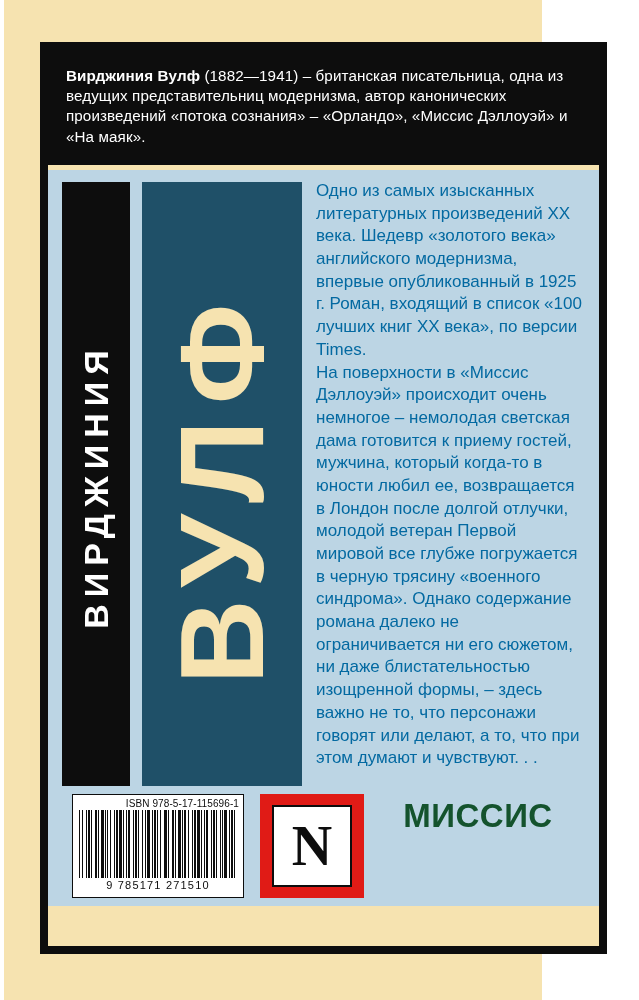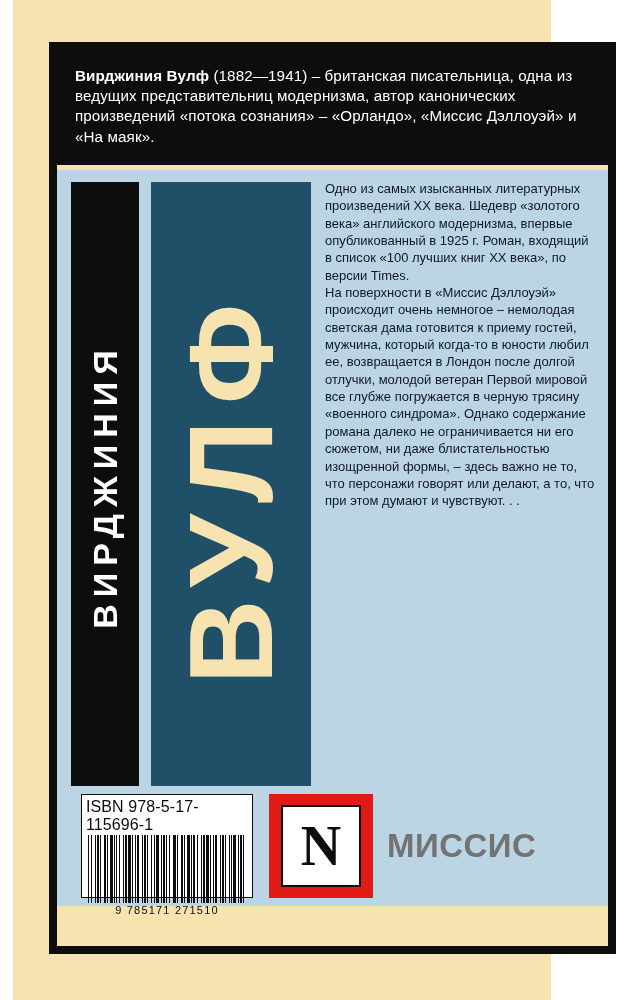--- a/index.html
+++ b/index.html
@@ -8,21 +8,21 @@
     background: #ffffff;
   }
   body {
     width: 639px;
     height: 1000px;
     font-family: "Liberation Sans", sans-serif;
     overflow: hidden;
   }
   .cover {
     position: absolute;
-    left: 13px; top: 0;
+    left: 4px; top: 0;
     width: 538px;
     height: 1000px;
     background: #f6e3b0;
   }
   
   .frame {
     position: absolute;
     left: 36px;
     top: 42px;
     width: 567px;
@@ -112,22 +112,22 @@
     letter-spacing: 16px;
     line-height: 160px;
     text-align: center;
     white-space: nowrap;
   }
   .desc {
     position: absolute;
     left: 268px;
     top: 10px;
     width: 272px;
-    color: #0f172a;
-    font-size: 13px;
+    color: #0369a1;
+    font-size: 17px;
     line-height: 1.335;
   }
   .desc p {
     margin: 0;
   }
 
   
   .bottom {
     position: absolute;
     left: 0;
@@ -148,25 +148,25 @@
     left: 24px;
     top: 8px;
     width: 172px;
     height: 104px;
     background: #ffffff;
     border: 1px solid #0d0d0d;
     box-sizing: border-box;
     padding: 3px 4px 2px 4px;
   }
   .isbn {
-    font-size: 16px;
+    font-size: 10px;
     font-family: "Liberation Sans", sans-serif;
     color: #0d0d0d;
     letter-spacing: 0.1px;
-    text-align: left;
+    text-align: right;
     margin-bottom: 1px;
   }
   .bars {
     height: 68px;
     display: flex;
     align-items: flex-end;
     gap: 0;
     padding: 0 2px;
   }
   .bars span {
@@ -206,27 +206,27 @@
     font-size: 56px;
     font-weight: bold;
     line-height: 1;
   }
   .title-box {
     position: absolute;
     left: 330px;
     top: 12px;
     width: 200px;
     height: 96px;
-    color: #737373;
+    color: #14532d;
     font-size: 33px;
     font-weight: bold;
     line-height: 1.12;
     letter-spacing: 0.5px;
     display: flex;
-    flex-direction: column;
+    flex-direction: row;
     justify-content: center;
   }
   .series {
     position: absolute;
     left: 0;
     bottom: 0;
     width: 100%;
     height: 40px;
     background: #0d0d0d;
     color: #f6e3b0;

